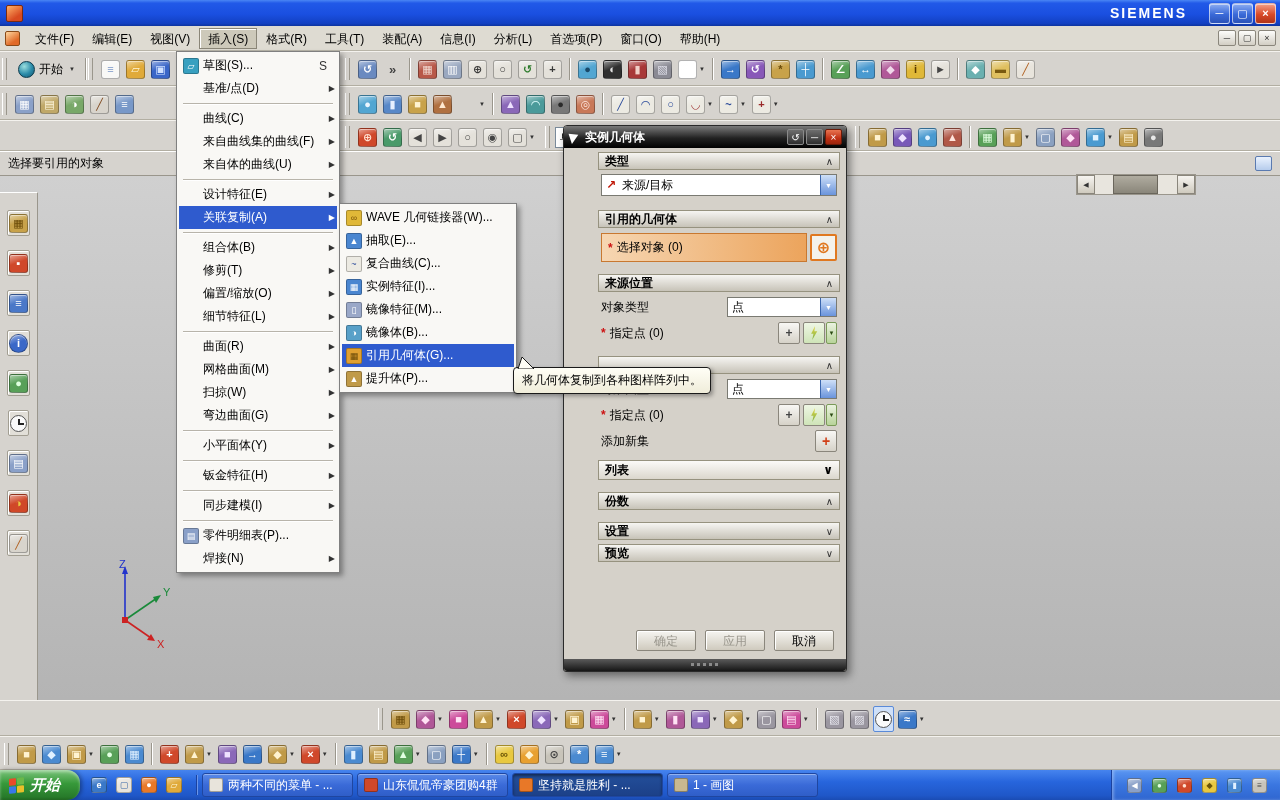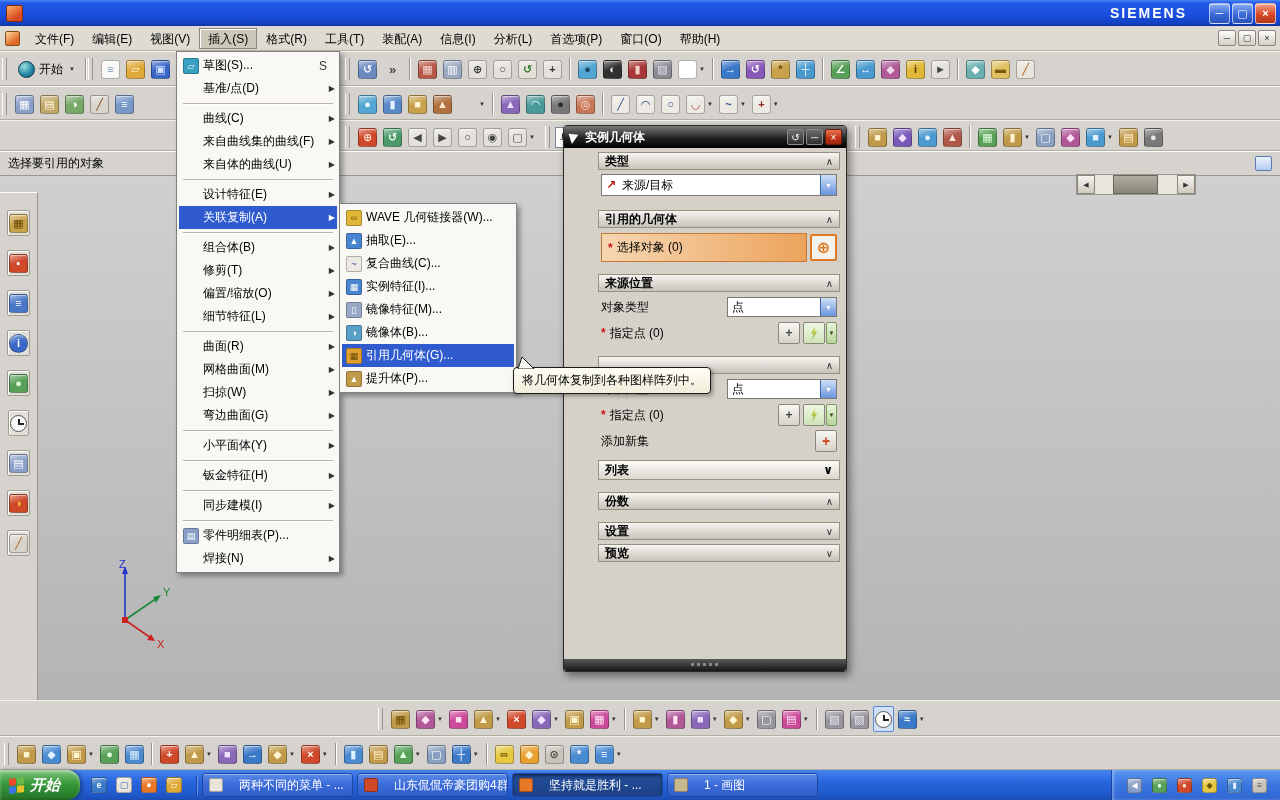--- a/index.html
+++ b/index.html
@@ -170,21 +170,21 @@
   .startbtn{height:30px;padding:0 20px 0 9px;border-radius:0 13px 13px 0;color:#fff;font-weight:bold;font-style:italic;
     font-size:15px;display:flex;align-items:center;gap:6px;
     background:linear-gradient(180deg,#7cc57c,#37993a 45%,#277a2a 90%,#1f651f);
     box-shadow:inset 0 2px 3px rgba(255,255,255,.4),2px 0 4px rgba(0,0,0,.35);}
   .winflag{display:grid;grid-template-columns:7px 7px;grid-template-rows:7px 7px;gap:1px;transform:skewY(-6deg);}
   .winflag i{border-radius:1px;}
   .quick{display:flex;align-items:center;gap:3px;padding:0 8px;}
   .quick .ibox{width:16px;height:16px;font-size:9px;}
   .qsep{width:1px;height:20px;background:#1a42a0;box-shadow:1px 0 0 #6a96ea;margin:0 3px;}
   .task{flex:0 0 151px;height:24px;margin:0 2px;background:linear-gradient(#5a8ae8,#3a6ad8 50%,#2f5ec8);
-    border:1px solid #1f46a0;border-radius:3px;color:#fff;font-size:12px;display:flex;align-items:center;gap:16px;
+    border:1px solid #1f46a0;border-radius:3px;color:#fff;font-size:12px;display:flex;align-items:center;gap:5px;
     padding:0 6px;box-shadow:inset 0 1px 0 rgba(255,255,255,.35);overflow:hidden;white-space:nowrap;}
   .task.press{background:linear-gradient(#234f9a,#1c4088);box-shadow:inset 0 2px 3px rgba(0,0,0,.45);align-items:center;}
   .tico{width:14px;height:14px;border-radius:2px;flex:0 0 14px;border:1px solid rgba(0,0,0,.3);}
   .tray{margin-left:auto;height:30px;display:flex;align-items:center;gap:4px;padding:0 10px 0 12px;
     background:linear-gradient(180deg,#5a96f2,#3a76e0 50%,#2f66d0);border-left:1px solid #1a42a0;
     box-shadow:inset 2px 0 3px rgba(255,255,255,.3);}
   .tray .ibox{width:15px;height:15px;font-size:8px;}
 
   
   .wm{position:absolute;right:4px;bottom:0;z-index:60;color:rgba(190,224,255,.92);
@@ -816,20 +816,25 @@
 
       <div class="shead gap12">
         <span>设置</span>
         <span class="chev">∨</span>
       </div>
       <div class="shead" style="margin-top:4px">
         <span>预览</span>
         <span class="chev">∨</span>
       </div>
 
+      <div class="dfoot">
+        <span class="dbtn dis">确定</span>
+        <span class="dbtn dis">应用</span>
+        <span class="dbtn">取消</span>
+      </div>
     </div>
     <div class="dgrip"></div>
   </div>
 
   <div class="tbrow" id="botrow1">
     <div class="strip" style="left:378px;top:4px">
         <span class="tbi">
           <i class="ibox" style="background: linear-gradient(160deg, rgba(255, 255, 255, 0.5), rgba(255, 255, 255, 0) 45%), rgb(192, 154, 72); color: rgb(106, 74, 8);">▦</i>
         </span>
         <span class="tbi">

